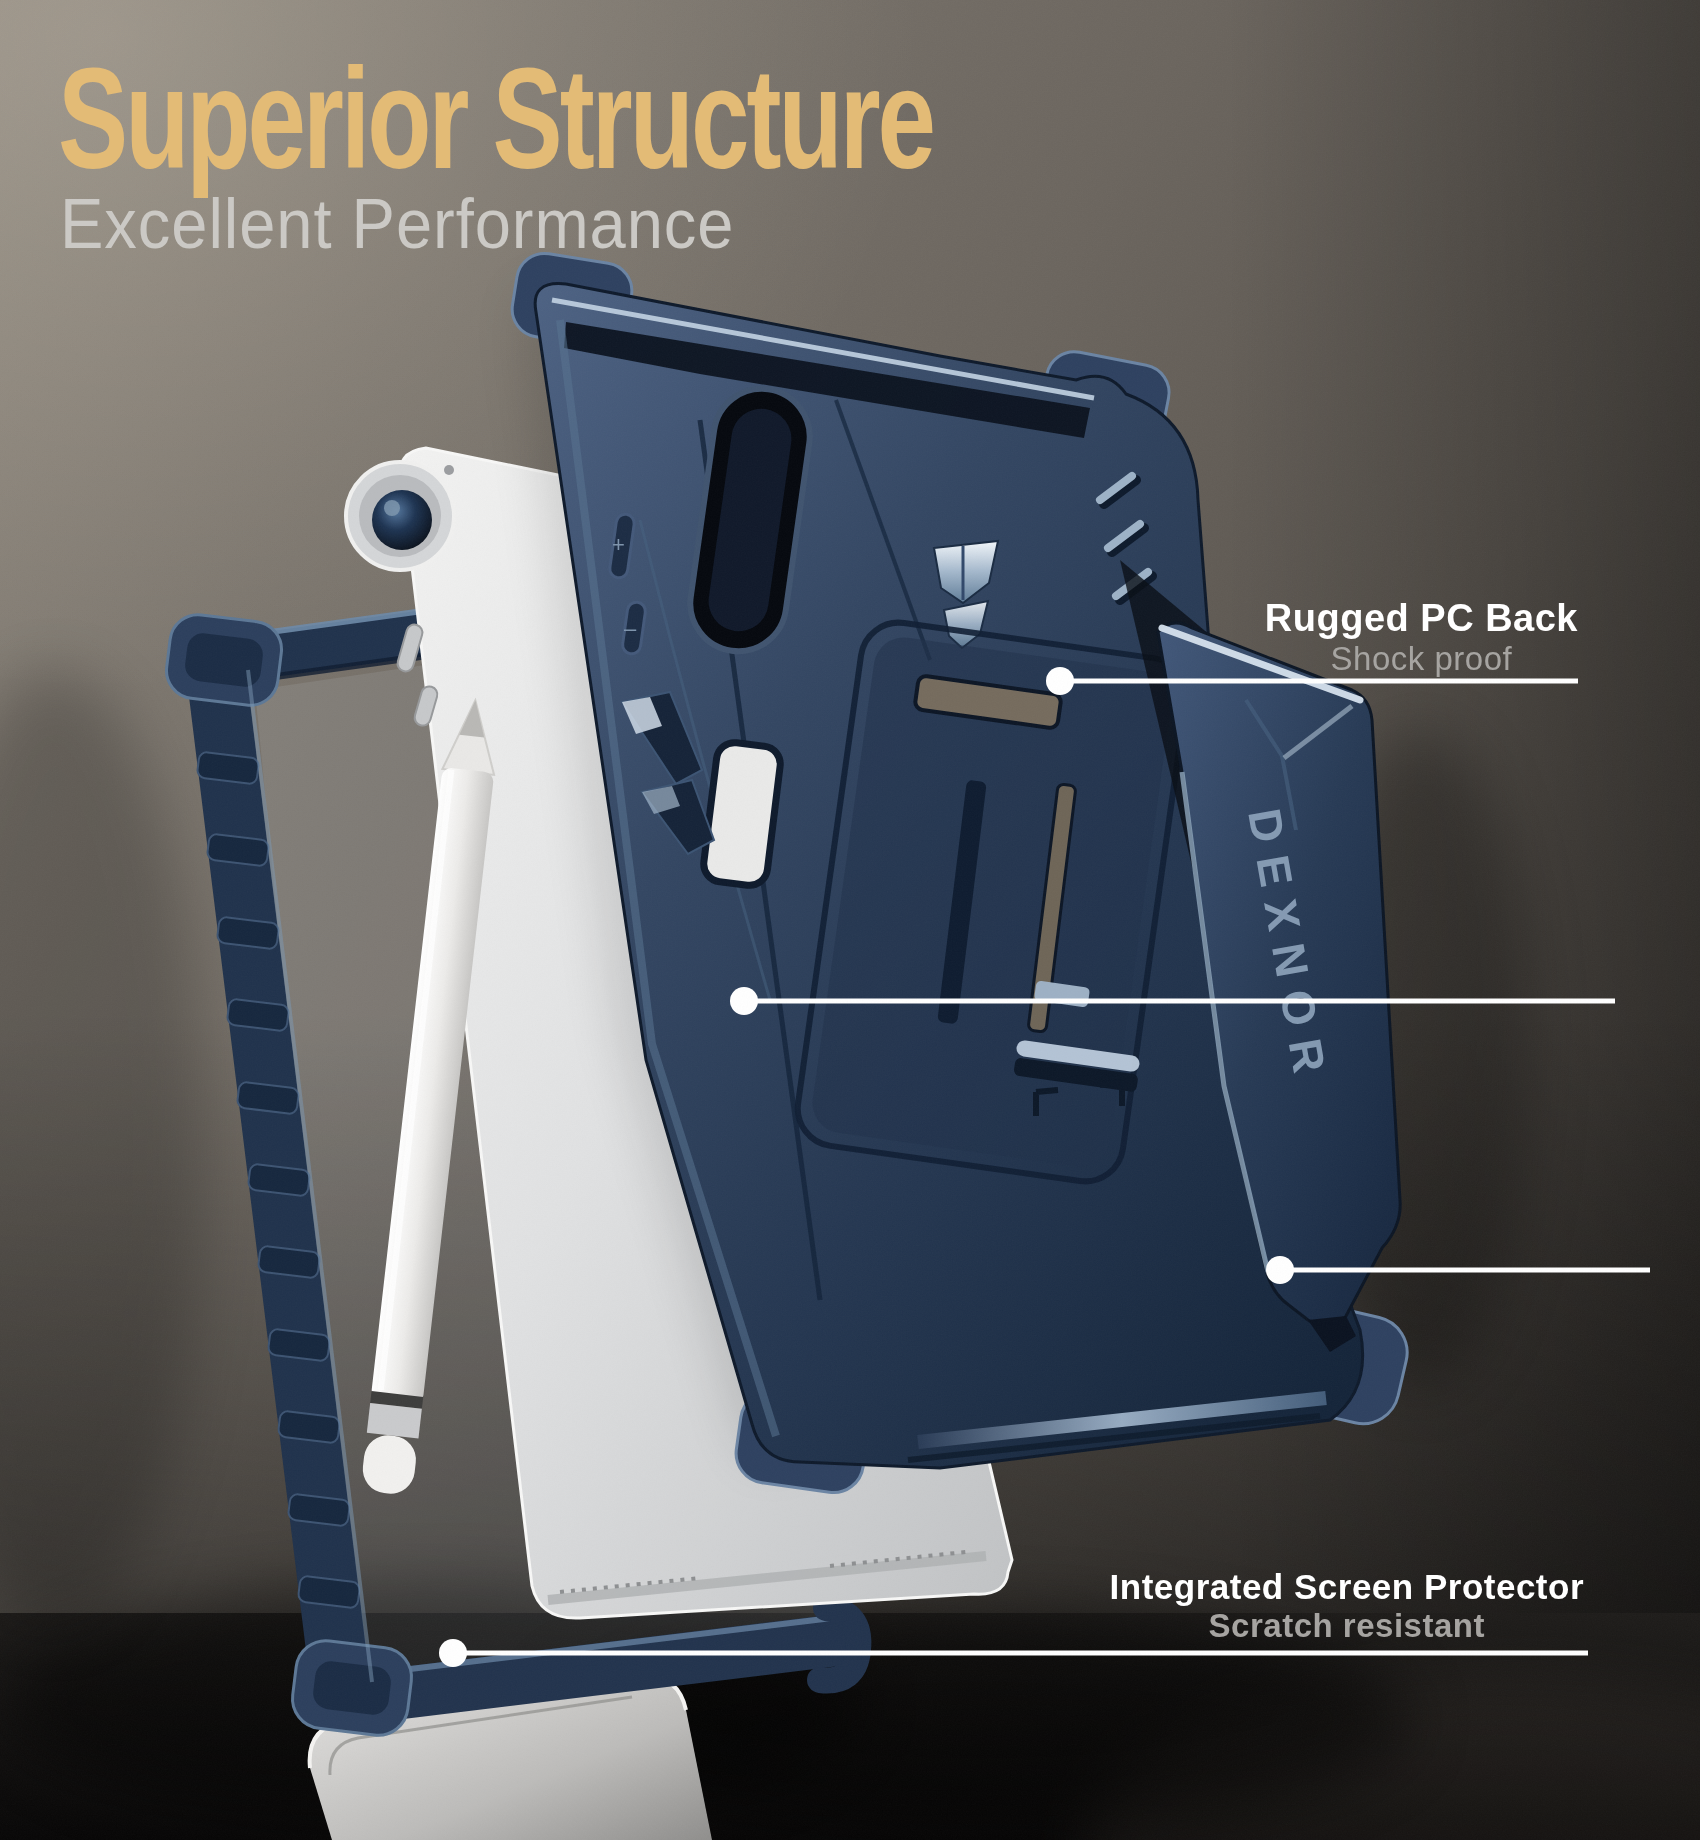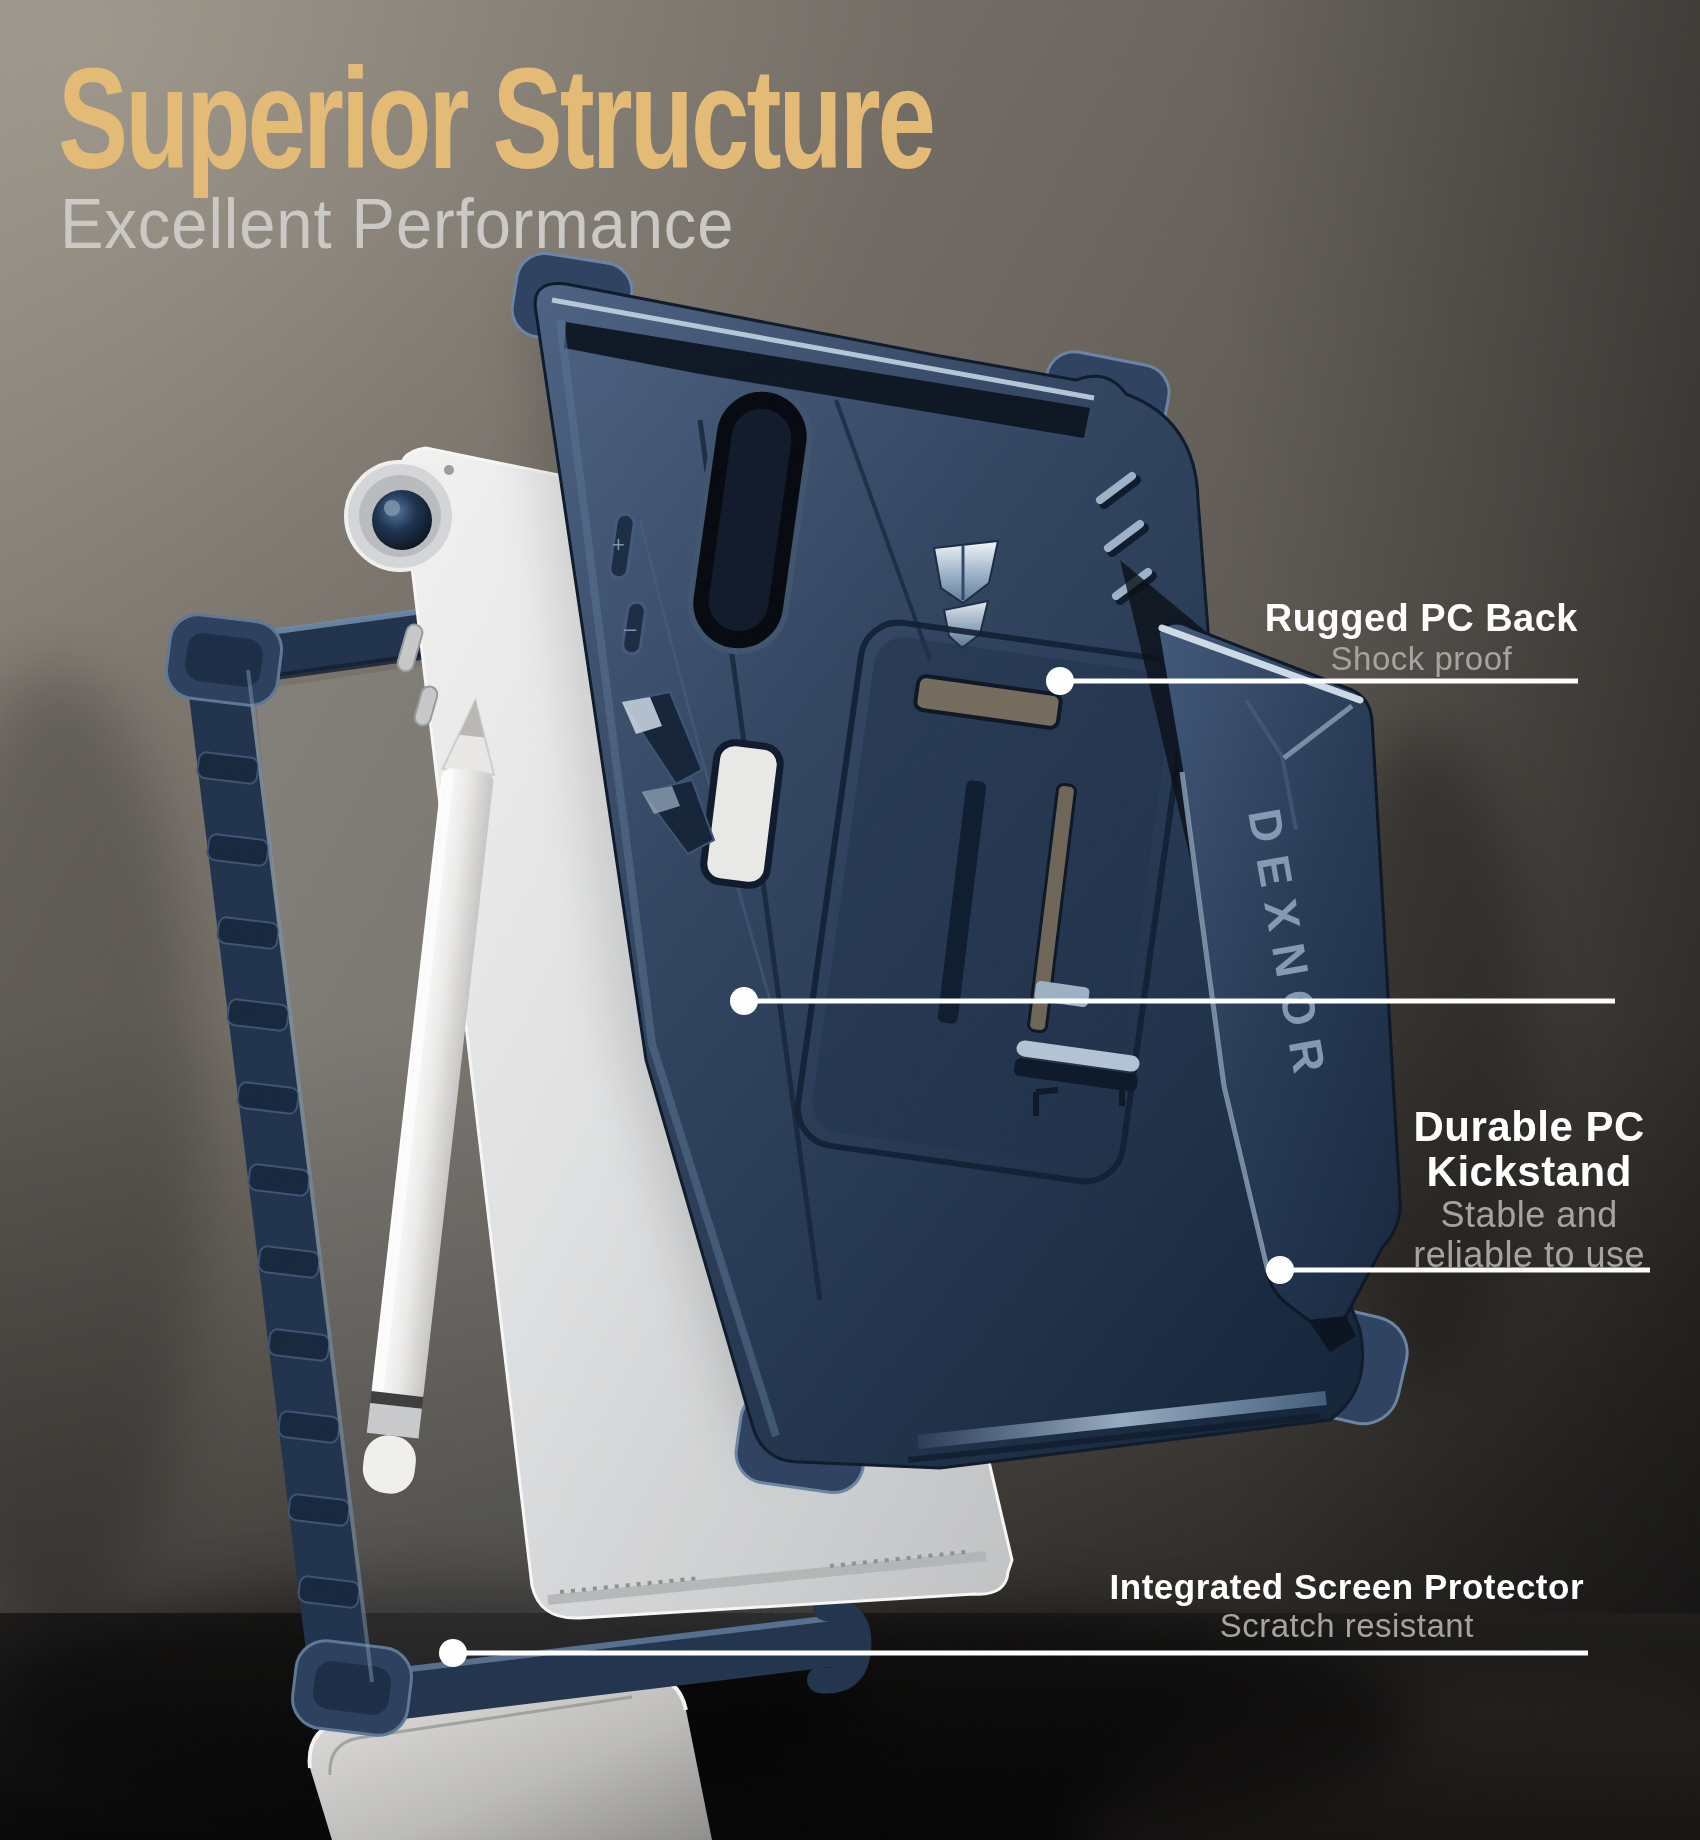--- a/index.html
+++ b/index.html
@@ -25,21 +25,21 @@
     transform:scaleX(0.93);transform-origin:left top;white-space:nowrap;
     color:#CBC9C5;
   }
   
   .callout{position:absolute;text-align:center;white-space:nowrap;}
   .callout .c-title{color:#ffffff;font-weight:bold;font-size:38px;line-height:1.1;letter-spacing:0.5px;}
   .callout .c-sub{color:#A6A4A1;font-size:33px;line-height:1.15;letter-spacing:0.5px;}
   .callout-3 .c-title{font-size:42px;line-height:1.08;}
   .callout-3 .c-sub{font-size:36px;line-height:1.12;}
   .callout-4 .c-title{font-size:35px;}
-  .callout-4 .c-sub{font-size:33px;}
+  .callout-4 .c-sub{font-size:33px;font-weight:bold;}
 </style>
 </head>
 <body>
 
 <div class="canvas">
 
   <svg class="scene" viewBox="0 0 1700 1840">
     <defs>
       <linearGradient id="gFloor" x1="0" y1="0" x2="0" y2="1">
         <stop offset="0" stop-color="#1e1c1a"></stop>
@@ -302,25 +302,19 @@
 
   <h1 class="title" style="color:#E3BB76">Superior Structure</h1>
   <h2 class="subtitle">Excellent Performance</h2>
 
   <div class="callout callout-1" style="right:122px;top:598px">
     <div class="c-title">Rugged PC Back</div>
     <div class="c-sub">Shock proof</div>
   </div>
 
 
-  <div class="callout callout-3" style="right:55px;top:1104px">
-    <div class="c-title">Durable PC</div>
-    <div class="c-title">Kickstand</div>
-    <div class="c-sub">Stable and</div>
-    <div class="c-sub">reliable to use</div>
-  </div>
 
   <div class="callout callout-4" style="right:116px;top:1568px">
     <div class="c-title">Integrated Screen Protector</div>
     <div class="c-sub">Scratch resistant</div>
   </div>
 
 </div>
 
 </body></html>

